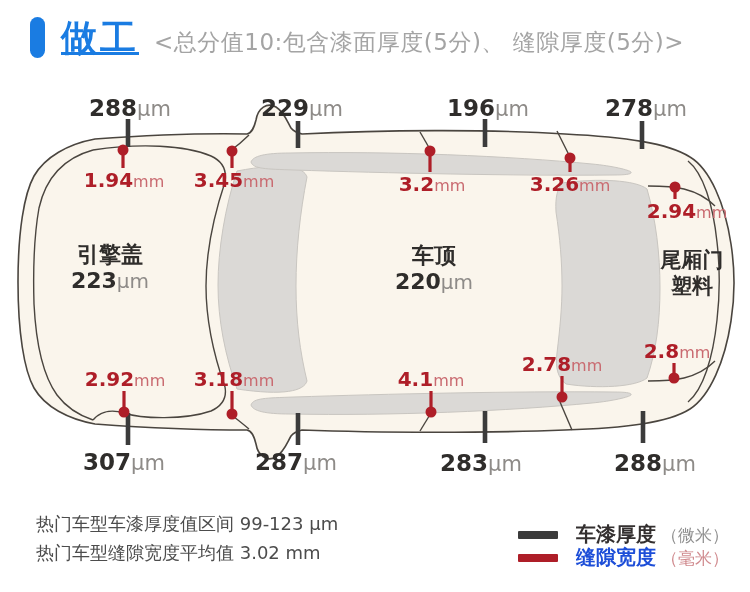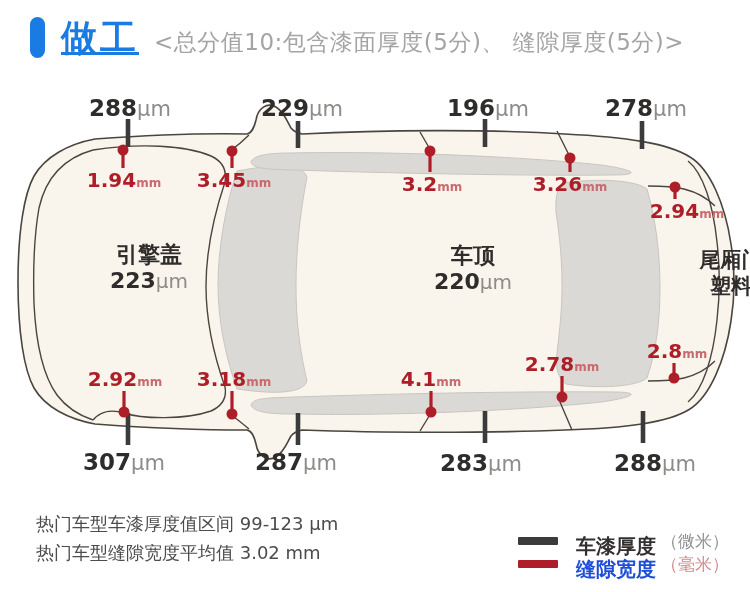--- a/index.html
+++ b/index.html
@@ -18,30 +18,30 @@
   .car-svg .glass{fill:#dbd9d6;stroke:#c9c6c1;stroke-width:1;}
   .car-svg .tick{stroke:#3b3b3b;stroke-width:4.6;}
   .car-svg .stem{stroke:#ae1e28;stroke-width:3.2;}
   .car-svg .dot{fill:#ae1e28;}
   
   .pm{position:absolute;transform:translateX(-50%);white-space:nowrap;font-size:23px;line-height:32px;}
   .pm b{color:#2f2d2b;font-weight:700;}
   .pm span{color:#8e8b88;font-size:21px;font-weight:400;}
   .gm{position:absolute;transform:translateX(-50%);white-space:nowrap;font-size:20px;line-height:21px;}
   .gm b{color:#ae1e28;font-weight:700;}
-  .gm span{color:#c96a70;font-size:12px;font-weight:700;}
-  .panel{position:absolute;transform:translateX(-50%);text-align:center;white-space:nowrap;line-height:26px;margin-left:39px;}
+  .gm span{color:#c96a70;font-size:16px;font-weight:400;}
+  .panel{position:absolute;transform:translateX(-50%);text-align:center;white-space:nowrap;line-height:26px;}
   .panel .name{font-size:22px;font-weight:700;color:#2f2d2b;}
   .panel .val{font-size:22px;font-weight:700;color:#2f2d2b;}
   .panel .val span{color:#8e8b88;font-weight:400;font-size:20px;}
   
   .note{position:absolute;left:36px;font-size:18px;color:#4c4c4c;white-space:nowrap;}
   .legend-row{position:absolute;left:518px;display:flex;align-items:center;white-space:nowrap;}
   .swatch{width:40px;height:8px;border-radius:1px;margin-right:18px;flex:0 0 auto;}
-  .legend-row .lab{font-size:20px;font-weight:700;margin-top:12px;}
+  .legend-row .lab{font-size:20px;font-weight:700;}
   .legend-row .unit{font-size:17px;font-weight:400;padding-left:5px;position:relative;top:1px;}
   .lg-paint .swatch{background:#3b3b3b;}
   .lg-paint .lab{color:#332f2f;}
   .lg-paint .unit{color:#8f8f8f;}
   .lg-gap .swatch{background:#ae1e28;}
   .lg-gap .lab{color:#1d4ed8;}
   .lg-gap .unit{color:#d08a8e;}
 </style>
 </head>
 <body>

